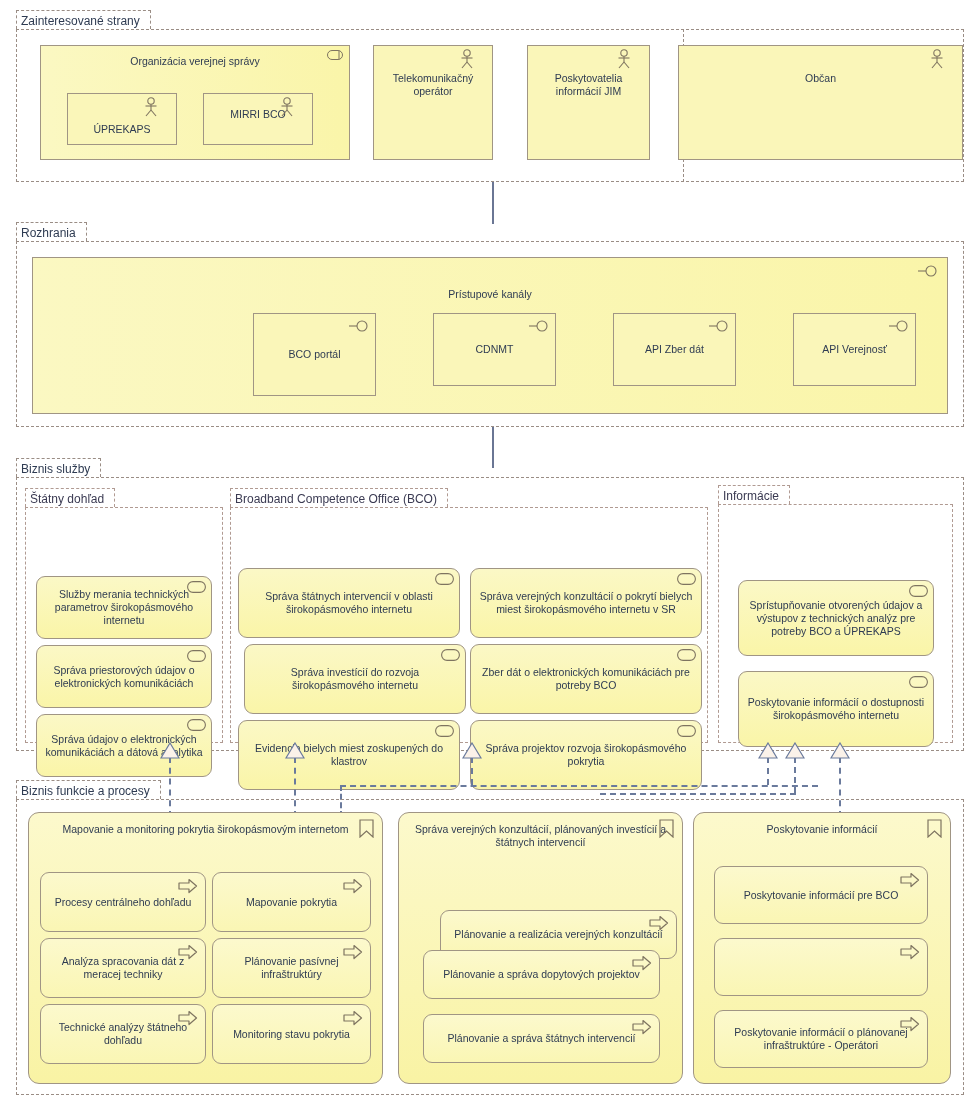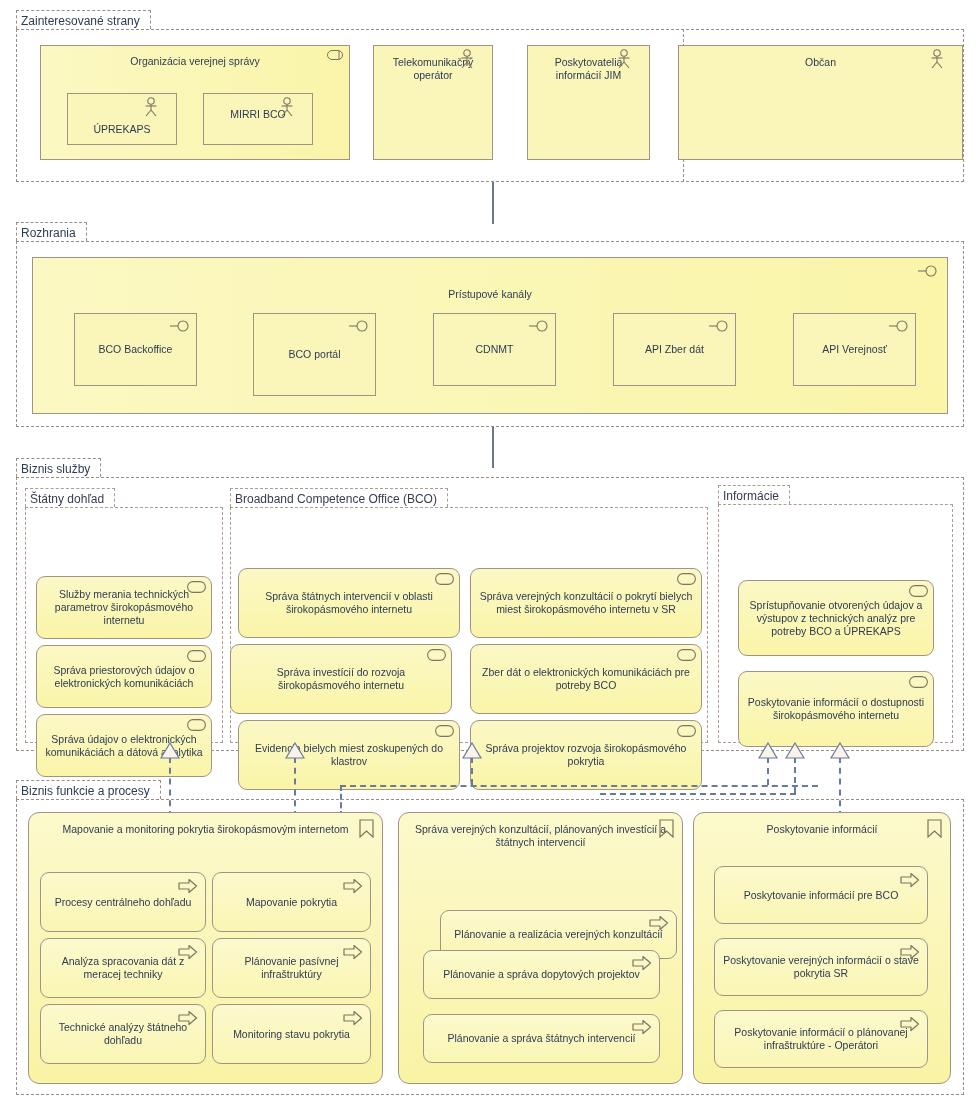--- a/index.html
+++ b/index.html
@@ -52,21 +52,21 @@
     line-height: 13px;
     text-align: center;
     display: flex;
     align-items: center;
     justify-content: center;
     padding: 3px 6px;
   }
   .el .lbl { display: block; width: 100%; }
 
   
-  .el.actor { align-items: flex-start; padding-top: 10px; }
+  .el.actor { align-items: flex-start; padding-top: 26px; }
   .el.actor.center-lbl { align-items: center; padding-top: 4px; }
 
   
   .el.container {
     align-items: flex-start;
     justify-content: center;
     padding-top: 9px;
   }
   .el.container > .lbl { font-weight: normal; }
 
@@ -206,29 +206,20 @@
   <div class="el container gradient-h" style="left:32px; top:257px; width:916px; height:157px; padding-top:30px;">
     <span class="lbl">Prístupové kanály</span>
     <span class="icon tr" style="right:8px; top:6px;">
       <svg width="22" height="14" viewBox="0 0 22 14">
           <line x1="1" y1="7" x2="9" y2="7" stroke="#7e7460" stroke-width="1.1"></line>
           <circle cx="14" cy="7" r="5" fill="none" stroke="#7e7460" stroke-width="1.1"></circle>
         </svg>
     </span>
   </div>
 
-  <div class="el" style="left:74px; top:313px; width:123px; height:73px;">
-    <span class="lbl">BCO Backoffice</span>
-    <span class="icon tr" style="right:6px; top:5px;">
-      <svg width="22" height="14" viewBox="0 0 22 14">
-          <line x1="2" y1="7" x2="10" y2="7" stroke="#7e7460" stroke-width="1.1"></line>
-          <circle cx="15" cy="7" r="5" fill="none" stroke="#7e7460" stroke-width="1.1"></circle>
-        </svg>
-    </span>
-  </div>
   <div class="el" style="left:253px; top:313px; width:123px; height:83px;">
     <span class="lbl">BCO portál</span>
     <span class="icon tr" style="right:6px; top:5px;">
       <svg width="22" height="14" viewBox="0 0 22 14">
           <line x1="2" y1="7" x2="10" y2="7" stroke="#7e7460" stroke-width="1.1"></line>
           <circle cx="15" cy="7" r="5" fill="none" stroke="#7e7460" stroke-width="1.1"></circle>
         </svg>
     </span>
   </div>
   <div class="el" style="left:433px; top:313px; width:123px; height:73px;">
@@ -300,21 +291,21 @@
     <div class="grp-body" style="top:19px; width:478px; height:236px;"></div>
   </div>
   <div class="el service" style="left:238px; top:520px; width:222px; height:70px;">
     <span class="lbl">Správa štátnych intervencií v oblasti širokopásmového internetu</span>
     <span class="icon tr">
       <svg width="19" height="12" viewBox="0 0 19 12">
           <rect x="0.6" y="0.6" width="17.8" height="10.8" rx="5.4" fill="none" stroke="#7e7460" stroke-width="1.1"></rect>
         </svg>
     </span>
   </div>
-  <div class="el service" style="left:230px; top:596px; width:222px; height:70px;">
+  <div class="el service" style="left:244px; top:596px; width:222px; height:70px;">
     <span class="lbl">Správa investícií do rozvoja širokopásmového internetu</span>
     <span class="icon tr">
       <svg width="19" height="12" viewBox="0 0 19 12">
           <rect x="0.6" y="0.6" width="17.8" height="10.8" rx="5.4" fill="none" stroke="#7e7460" stroke-width="1.1"></rect>
         </svg>
     </span>
   </div>
   <div class="el service" style="left:238px; top:672px; width:222px; height:70px;">
     <span class="lbl">Evidencia bielych miest zoskupených do klastrov</span>
     <span class="icon tr">
@@ -507,21 +498,20 @@
   </div>
   <div class="el process" style="left:714px; top:866px; width:214px; height:58px;">
     <span class="lbl">Poskytovanie informácií pre BCO</span>
     <span class="icon tr" style="right:7px; top:5px;">
       <svg width="20" height="16" viewBox="0 0 20 16">
           <path d="M1 5 L11 5 L11 1.5 L18.5 8 L11 14.5 L11 11 L1 11 Z" fill="none" stroke="#7e7460" stroke-width="1.2" stroke-linejoin="round"></path>
         </svg>
     </span>
   </div>
   <div class="el process" style="left:714px; top:938px; width:214px; height:58px;">
-    <span class="lbl">Poskytovanie verejných informácií o stave pokrytia SR</span>
     <span class="icon tr" style="right:7px; top:5px;">
       <svg width="20" height="16" viewBox="0 0 20 16">
           <path d="M1 5 L11 5 L11 1.5 L18.5 8 L11 14.5 L11 11 L1 11 Z" fill="none" stroke="#7e7460" stroke-width="1.2" stroke-linejoin="round"></path>
         </svg>
     </span>
   </div>
   <div class="el process" style="left:714px; top:1010px; width:214px; height:58px;">
     <span class="lbl">Poskytovanie informácií o plánovanej infraštruktúre - Operátori</span>
     <span class="icon tr" style="right:7px; top:5px;">
       <svg width="20" height="16" viewBox="0 0 20 16">

